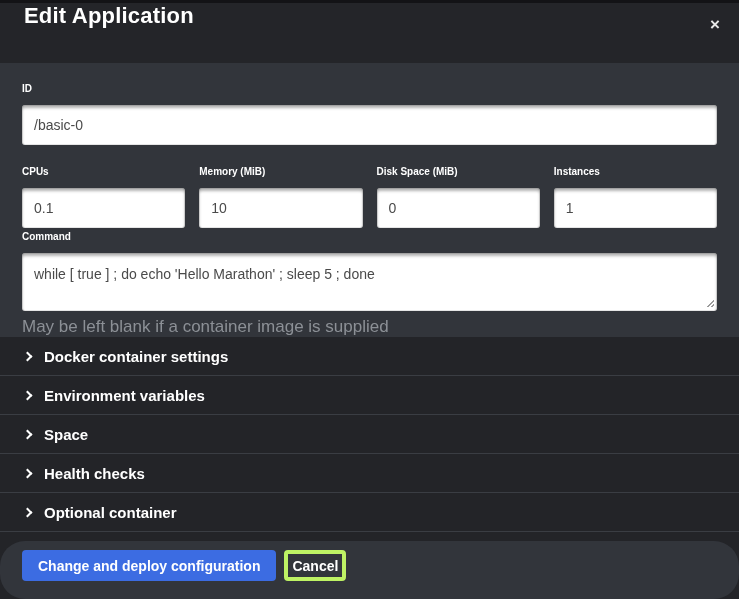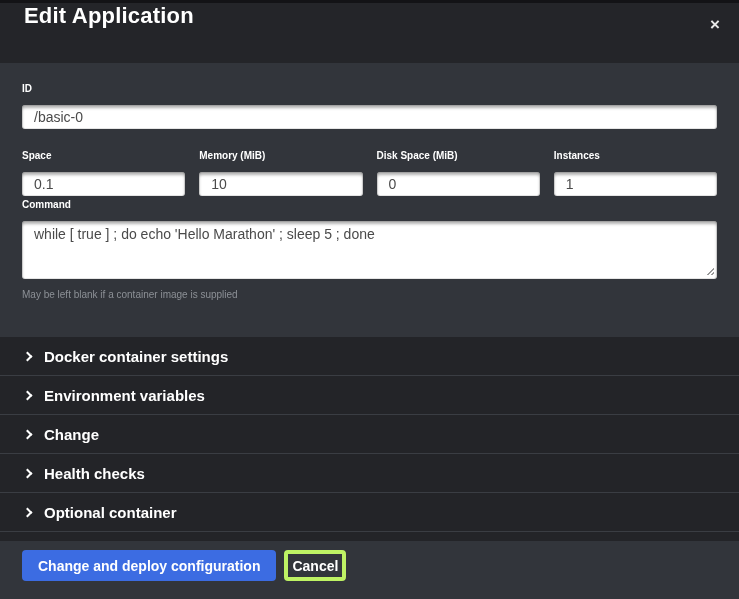--- a/index.html
+++ b/index.html
@@ -53,21 +53,21 @@
     display: block;
     color: #ffffff;
     font-size: 10px;
     font-weight: 700;
     margin-bottom: 8px;
     line-height: 17px;
   }
 
   .text-input {
     width: 100%;
-    height: 24px;
+    height: 40px;
     border: none;
     border-radius: 3px;
     background: #ffffff;
     box-shadow: inset 0 3px 3px rgba(0,0,0,0.30), inset 0 0 0 1px rgba(0,0,0,0.10);
     padding: 0 12px;
     font-size: 14px;
     color: #4a4a4a;
     font-family: inherit;
     outline: none;
   }
@@ -82,41 +82,41 @@
   .command-block { }
   .textarea-wrap { position: relative; }
   .command-textarea {
     display: block;
     width: 100%;
     height: 58px;
     border: none;
     border-radius: 3px;
     background: #ffffff;
     box-shadow: inset 0 3px 3px rgba(0,0,0,0.30), inset 0 0 0 1px rgba(0,0,0,0.10);
-    padding: 4px 12px;
+    padding: 12px 12px;
     font-size: 14px;
     line-height: 1.4;
     color: #4a4a4a;
     font-family: inherit;
     resize: none;
     outline: none;
   }
   .resize-grip {
     position: absolute;
     right: 3px;
     bottom: 4px;
     width: 10px;
     height: 10px;
     background: repeating-linear-gradient(135deg, #9a9a9a 0 1px, transparent 1px 3px);
     clip-path: polygon(100% 0, 100% 100%, 0 100%);
     cursor: nwse-resize;
   }
   .help-text {
     color: #8c9096;
-    font-size: 10px;
+    font-size: 17px;
     margin-top: 7px;
     line-height: 17px;
   }
 
   .sections {
     background: #232428;
     padding-bottom: 9px;
   }
   .section-row {
     height: 39px;
@@ -140,20 +140,21 @@
     font-size: 15px;
     font-weight: 700;
   }
 
   footer {
     background: #32353b;
     height: 58px;
     padding: 9px 22px;
     display: flex;
     align-items: flex-start;
+    border-radius: 25px;
   }
   .btn {
     height: 31px;
     font-size: 14px;
     font-weight: 700;
     font-family: inherit;
     border-radius: 4px;
     cursor: pointer;
     line-height: 1;
   }
@@ -185,21 +186,21 @@
 
   <div class="body">
 
     <div class="field">
       <label class="field-label">ID</label>
       <input class="text-input" type="text" value="/basic-0" style="">
     </div>
 
     <div class="grid4">
       <div>
-        <label class="field-label">Space</label>
+        <label class="field-label">CPUs</label>
         <input class="text-input" type="text" value="0.1" style="">
       </div>
       <div>
         <label class="field-label">Memory (MiB)</label>
         <input class="text-input" type="text" value="10" style="">
       </div>
       <div>
         <label class="field-label">Disk Space (MiB)</label>
         <input class="text-input" type="text" value="0" style="">
       </div>
@@ -224,21 +225,21 @@
     <div class="section-row">
       <span class="chevron-right"></span>
       <span class="section-label">Docker container settings</span>
     </div>
     <div class="section-row">
       <span class="chevron-right"></span>
       <span class="section-label">Environment variables</span>
     </div>
     <div class="section-row">
       <span class="chevron-right"></span>
-      <span class="section-label">Change</span>
+      <span class="section-label">Space</span>
     </div>
     <div class="section-row">
       <span class="chevron-right"></span>
       <span class="section-label">Health checks</span>
     </div>
     <div class="section-row">
       <span class="chevron-right"></span>
       <span class="section-label">Optional container</span>
     </div>
   </div>

